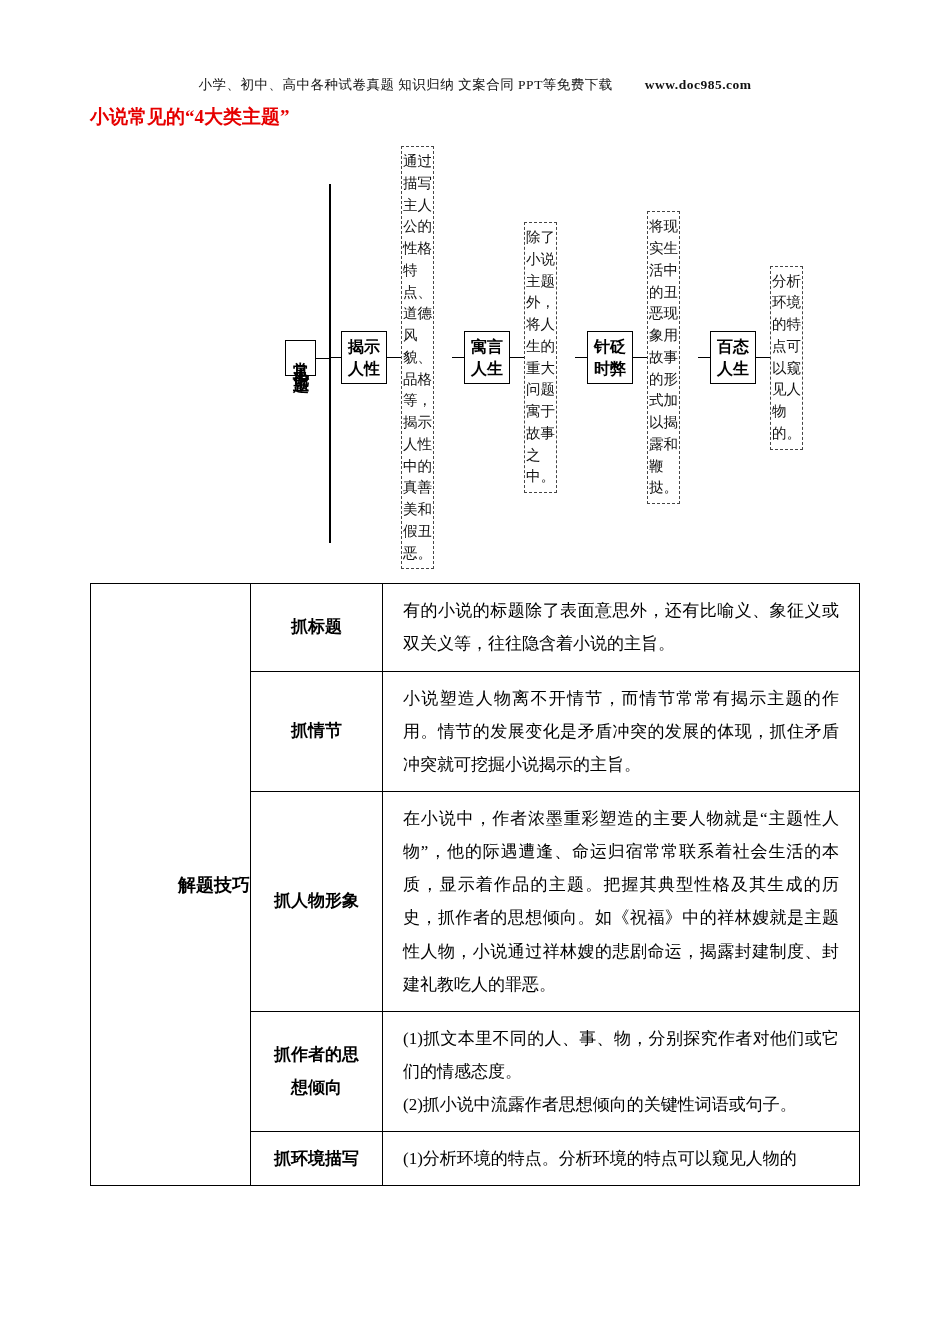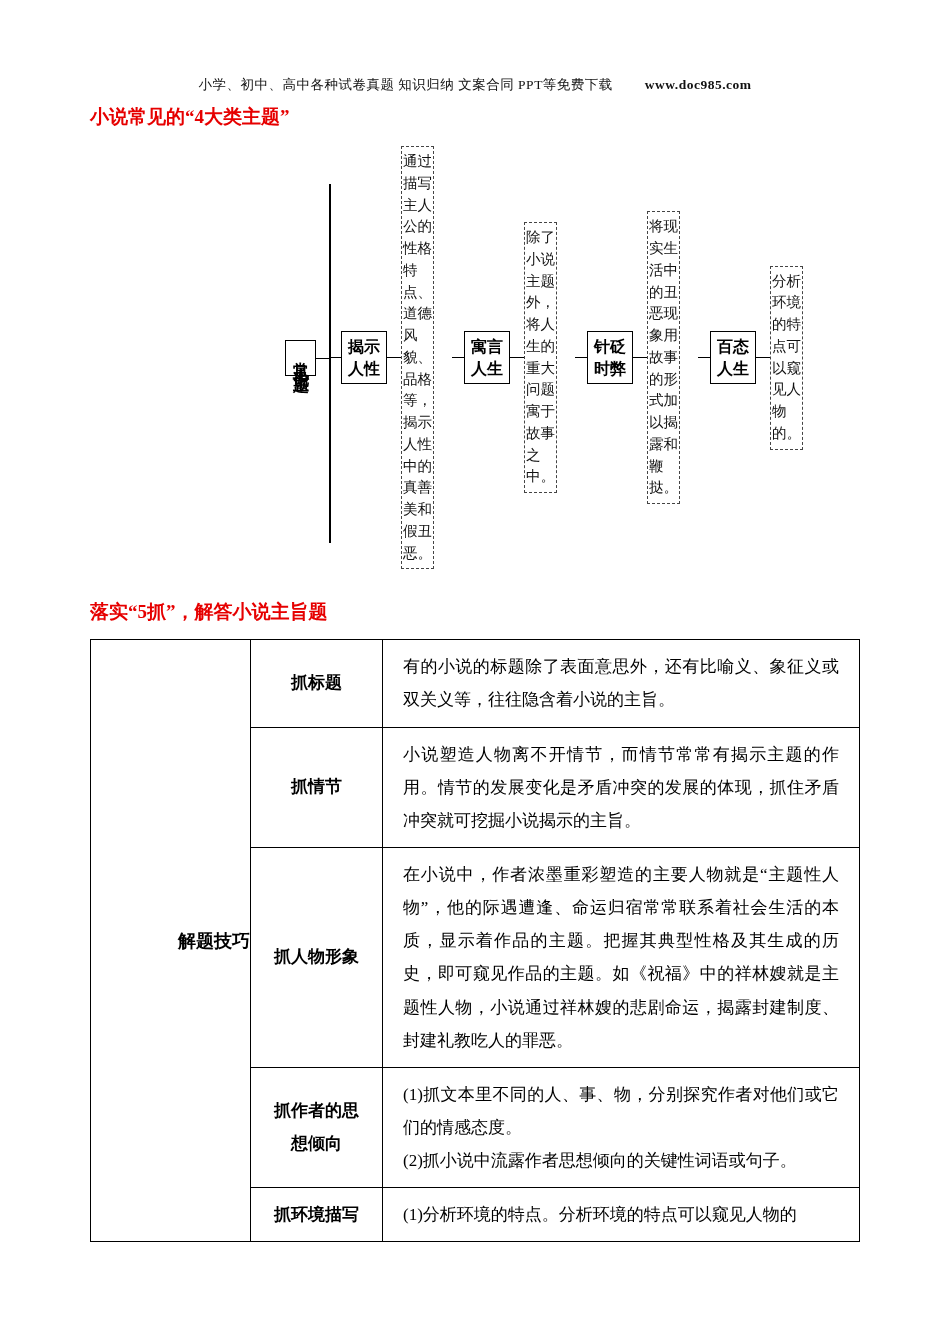--- a/index.html
+++ b/index.html
@@ -205,36 +205,35 @@
         <div class="branch-row">
           <div class="tick"></div>
           <div class="branch-label">百态人生</div>
           <div class="tick2"></div>
           <div class="branch-desc">分析环境的特点可以窥见人物的。</div>
         </div>
 
       </div>
     </div>
 
-    <div class="red-heading second">落实“5抓”，解答小说主旨题</div>
 
     <table class="tech-table">
       <tbody>
         <tr>
           <td class="col1" rowspan="5">解题技巧</td>
           <td class="col2">抓标题</td>
           <td class="col3">有的小说的标题除了表面意思外，还有比喻义、象征义或双关义等，往往隐含着小说的主旨。</td>
         </tr>
         <tr>
           <td class="col2">抓情节</td>
           <td class="col3">小说塑造人物离不开情节，而情节常常有揭示主题的作用。情节的发展变化是矛盾冲突的发展的体现，抓住矛盾冲突就可挖掘小说揭示的主旨。</td>
         </tr>
         <tr>
           <td class="col2">抓人物形象</td>
-          <td class="col3">在小说中，作者浓墨重彩塑造的主要人物就是“主题性人物”，他的际遇遭逢、命运归宿常常联系着社会生活的本质，显示着作品的主题。把握其典型性格及其生成的历史，即可窥见作品的主题。如《祝福》中的祥林嫂就是主题性人物，小说通过祥林嫂的悲剧命运，揭露封建制度、封建礼教吃人的罪恶。</td>
+          <td class="col3">在小说中，作者浓墨重彩塑造的主要人物就是“主题性人物”，他的际遇遭逢、命运归宿常常联系着社会生活的本质，显示着作品的主题。把握其典型性格及其生成的历史，抓作者的思想倾向。如《祝福》中的祥林嫂就是主题性人物，小说通过祥林嫂的悲剧命运，揭露封建制度、封建礼教吃人的罪恶。</td>
         </tr>
         <tr>
           <td class="col2">抓作者的思想倾向</td>
           <td class="col3">(1)抓文本里不同的人、事、物，分别探究作者对他们或它们的情感态度。
 (2)抓小说中流露作者思想倾向的关键性词语或句子。</td>
         </tr>
         <tr>
           <td class="col2">抓环境描写</td>
           <td class="col3">(1)分析环境的特点。分析环境的特点可以窥见人物的</td>
         </tr>

